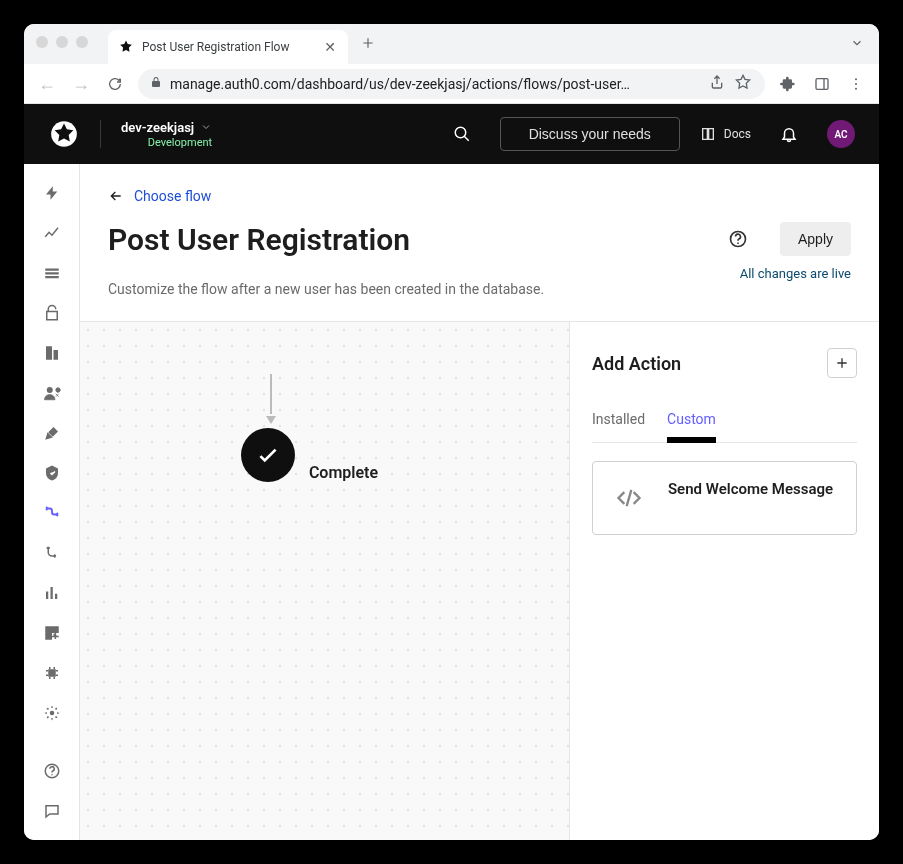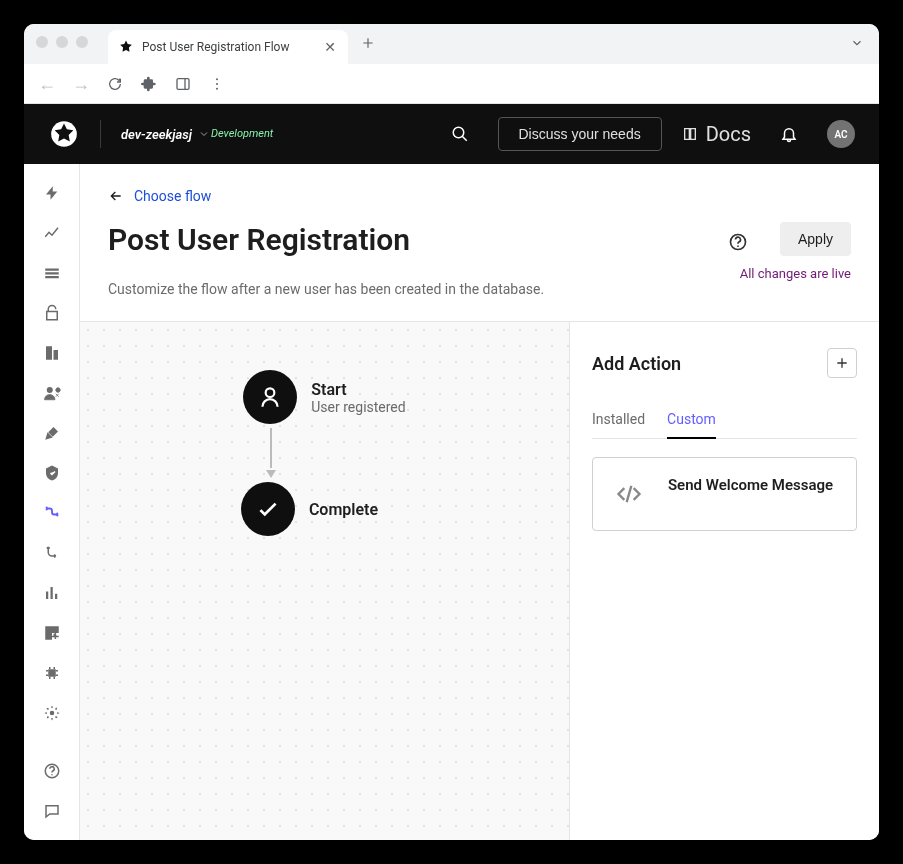--- a/index.html
+++ b/index.html
@@ -25,67 +25,67 @@
 .url-box{flex:1;height:30px;background:#f1f3f4;border-radius:15px;display:flex;align-items:center;padding:0 12px;gap:8px;margin:0 4px;}
 .lock{color:#5f6368;font-size:12px;}
 .url-text{font-size:14px;color:#202124;flex:1;white-space:nowrap;overflow:hidden;text-overflow:ellipsis;}
 .share-ico,.star-ico{color:#5f6368;width:18px;}
 .ext-btn{width:30px;height:30px;display:flex;align-items:center;justify-content:center;color:#5f6368;cursor:pointer;}
 
 
 .app-header{background:#0f0f0f;height:60px;display:flex;align-items:center;padding:0 24px;color:#fff;gap:20px;}
 .logo{width:32px;height:32px;display:flex;align-items:center;justify-content:center;}
 .divider{width:1px;height:28px;background:#3a3a3a;}
-.tenant{display:flex;gap:1px;font-style:italic;}
+.tenant{display:flex;flex-direction:column;gap:1px;}
 .tenant-name{font-size:13px;font-weight:600;display:flex;align-items:center;gap:6px;}
 .tenant-env{font-size:11px;color:#86efac;text-align:right;}
 .header-spacer{flex:1;}
 .hdr-btn{width:36px;height:36px;display:flex;align-items:center;justify-content:center;color:#fff;cursor:pointer;}
-.discuss{border:1px solid #555;border-radius:4px;padding:8px 20px;font-size:14px;color:#e0e0e0;cursor:pointer;background:transparent;}
-.docs-link{display:flex;align-items:center;gap:8px;font-size:20px;color:#e0e0e0;cursor:pointer;}
-.avatar{width:28px;height:28px;border-radius:50%;background:#737373;display:flex;align-items:center;justify-content:center;font-size:10px;font-weight:600;color:#fff;}
+.discuss{border:1px solid #555;border-radius:4px;padding:8px 28px;font-size:14px;color:#e0e0e0;cursor:pointer;background:transparent;}
+.docs-link{display:flex;align-items:center;gap:8px;font-size:12px;color:#e0e0e0;cursor:pointer;}
+.avatar{width:28px;height:28px;border-radius:50%;background:#701a75;display:flex;align-items:center;justify-content:center;font-size:10px;font-weight:600;color:#fff;}
 
 
 .app-body{display:flex;flex:1;overflow:hidden;}
 .sidebar{width:56px;border-right:1px solid #e5e5e5;display:flex;flex-direction:column;align-items:center;padding:18px 0;gap:18px;background:#fff;}
 .side-item{width:24px;height:24px;display:flex;align-items:center;justify-content:center;color:#6b6b6b;cursor:pointer;}
 .side-item.active{color:#635dff;}
 .side-spacer{flex:1;}
 
 .main{flex:1;display:flex;flex-direction:column;overflow:hidden;}
 .page-head{padding:24px 28px 24px 28px;}
 .breadcrumb{display:flex;align-items:center;gap:10px;color:#1d4ed8;font-size:14px;cursor:pointer;margin-bottom:18px;}
 .page-title-row{display:flex;align-items:flex-start;justify-content:space-between;}
 .page-title{font-size:30px;font-weight:600;color:#1e1e1e;margin-bottom:24px;}
 .page-sub{font-size:14px;color:#6b6b6b;}
 .title-right{display:flex;flex-direction:column;align-items:flex-end;gap:10px;}
-.apply-row{display:flex;align-items:flex-end;gap:28px;}
+.apply-row{display:flex;align-items:center;gap:28px;}
 .help-btn{width:28px;height:28px;display:flex;align-items:center;justify-content:center;cursor:pointer;color:#333;}
 .apply-btn{background:#eeeeef;border:none;border-radius:4px;padding:9px 18px;font-size:14px;color:#1e1e1e;cursor:pointer;font-weight:500;}
-.changes-live{font-size:13px;color:#701a75;}
+.changes-live{font-size:13px;color:#0c4a6e;}
 
 .editor{flex:1;display:flex;border-top:1px solid #e5e5e5;overflow:hidden;}
 .canvas{flex:1;background:#f9f9f9;background-image:radial-gradient(circle,#e2e2e2 1px,transparent 1px);background-size:16px 16px;display:flex;align-items:flex-start;justify-content:center;padding-top:48px;}
 .flow{display:flex;flex-direction:column;align-items:center;}
 .node{display:flex;align-items:center;gap:14px;}
 .node-circle{width:54px;height:54px;border-radius:50%;background:#0f0f0f;display:flex;align-items:center;justify-content:center;color:#fff;}
 .node-text{display:flex;flex-direction:column;}
 .node-title{font-size:16px;font-weight:600;color:#1e1e1e;}
 .node-sub{font-size:14px;color:#6b6b6b;}
 .connector{height:50px;width:2px;position:relative;margin:4px 0 4px -106px;}
 .connector-line{position:absolute;left:0;top:0;bottom:10px;width:2px;background:#bbb;}
 .connector-arrow{position:absolute;bottom:0;left:-4px;width:0;height:0;border-left:5px solid transparent;border-right:5px solid transparent;border-top:8px solid #bbb;}
 
 .panel{width:310px;border-left:1px solid #e5e5e5;padding:26px 22px;background:#fff;}
 .panel-head{display:flex;align-items:center;justify-content:space-between;margin-bottom:33px;}
 .panel-title{font-size:18px;font-weight:600;color:#1e1e1e;}
 .add-btn{width:30px;height:30px;border:1px solid #d0d0d0;border-radius:4px;display:flex;align-items:center;justify-content:center;cursor:pointer;color:#333;background:#fff;}
 .panel-tabs{display:flex;gap:22px;border-bottom:1px solid #e5e5e5;margin-bottom:18px;}
 .panel-tab{font-size:14px;color:#6b6b6b;padding-bottom:10px;cursor:pointer;}
-.panel-tab.active{color:#635dff;border-bottom:2px solid #000000;margin-bottom:-1px;}
+.panel-tab.active{color:#635dff;border-bottom:6px solid #000000;margin-bottom:-1px;}
 .search-box{width:100%;border:1px solid #d0d0d0;border-radius:4px;padding:10px 12px;font-size:14px;color:#333;margin-bottom:18px;}
 .search-box::placeholder{color:#999;}
 .action-card{border:1px solid #d0d0d0;border-radius:4px;padding:18px;display:flex;align-items:flex-start;gap:16px;cursor:grab;}
 .action-icon{width:36px;height:36px;display:flex;align-items:center;justify-content:center;color:#777;}
 .action-name{font-size:15px;font-weight:600;color:#1e1e1e;text-align:center;flex:1;}
 </style>
 </head>
 <body>
 
 <div class="frame">
@@ -119,20 +119,38 @@
   </div>
 </div>
 
 <div class="addr-bar">
   <div class="nav-btn dim">←</div>
   <div class="nav-btn dim">→</div>
   <div class="nav-btn">
     <svg width="16" height="16" viewBox="0 0 24 24">
             <path fill="none" stroke="#5f6368" stroke-width="2" d="M20 12a8 8 0 1 1-2.3-5.7L20 4M20 4v5h-5"></path>
           </svg>
+  </div>
+  <div class="url-box">
+    <span class="lock">
+      <svg width="12" height="12" viewBox="0 0 24 24">
+              <path fill="#5f6368" d="M12 2a5 5 0 0 0-5 5v3H6a2 2 0 0 0-2 2v8a2 2 0 0 0 2 2h12a2 2 0 0 0 2-2v-8a2 2 0 0 0-2-2h-1V7a5 5 0 0 0-5-5zm-3 8V7a3 3 0 0 1 6 0v3H9z"></path>
+            </svg>
+    </span>
+    <span class="url-text">manage.auth0.com/dashboard/us/dev-zeekjasj/actions/flows/post-user…</span>
+    <span class="share-ico">
+      <svg width="16" height="16" viewBox="0 0 24 24">
+              <path fill="none" stroke="#5f6368" stroke-width="2" d="M12 3v12M8 7l4-4 4 4M5 13v6a2 2 0 0 0 2 2h10a2 2 0 0 0 2-2v-6"></path>
+            </svg>
+    </span>
+    <span class="star-ico">
+      <svg width="16" height="16" viewBox="0 0 24 24">
+              <path fill="none" stroke="#5f6368" stroke-width="2" d="M12 2l3 6 7 1-5 5 1 7-6-3-6 3 1-7-5-5 7-1z"></path>
+            </svg>
+    </span>
   </div>
   <div class="ext-btn">
     <svg width="16" height="16" viewBox="0 0 24 24">
             <path fill="#5f6368" d="M20 10h-2V7a2 2 0 0 0-2-2h-3V3a2 2 0 1 0-4 0v2H6a2 2 0 0 0-2 2v3H2a2 2 0 1 0 0 4h2v3a2 2 0 0 0 2 2h3v2a2 2 0 1 0 4 0v-2h3a2 2 0 0 0 2-2v-3h2a2 2 0 1 0 0-4z"></path>
           </svg>
   </div>
   <div class="ext-btn">
     <svg width="16" height="16" viewBox="0 0 24 24">
             <rect x="3" y="4" width="18" height="16" rx="2" fill="none" stroke="#5f6368" stroke-width="2"></rect>
             <line x1="15" y1="4" x2="15" y2="20" stroke="#5f6368" stroke-width="2"></line>
@@ -302,37 +320,25 @@
             <button class="apply-btn">Apply</button>
           </div>
           <div class="changes-live">All changes are live</div>
         </div>
       </div>
     </div>
 
     <div class="editor">
       <div class="canvas">
         <div class="flow">
-          <div class="node">
-            <div class="node-circle">
-              <svg width="26" height="26" viewBox="0 0 24 24">
-                      <circle cx="12" cy="8" r="4" fill="none" stroke="#fff" stroke-width="2"></circle>
-                      <path fill="none" stroke="#fff" stroke-width="2" d="M5 21a7 7 0 0 1 14 0"></path>
-                    </svg>
-            </div>
-            <div class="node-text">
-              <div class="node-title">Start</div>
-              <div class="node-sub">User registered</div>
-            </div>
-          </div>
           <div class="connector">
             <div class="connector-line"></div>
             <div class="connector-arrow"></div>
           </div>
-          <div class="node" style="margin-left:-30px;">
+          <div class="node" style="margin-left:-30px;align-items:flex-end;">
             <div class="node-circle">
               <svg width="26" height="26" viewBox="0 0 24 24">
                       <path fill="none" stroke="#fff" stroke-width="2.5" d="M5 13l4 4 10-10"></path>
                     </svg>
             </div>
             <div class="node-text">
               <div class="node-title">Complete</div>
             </div>
           </div>
         </div>

